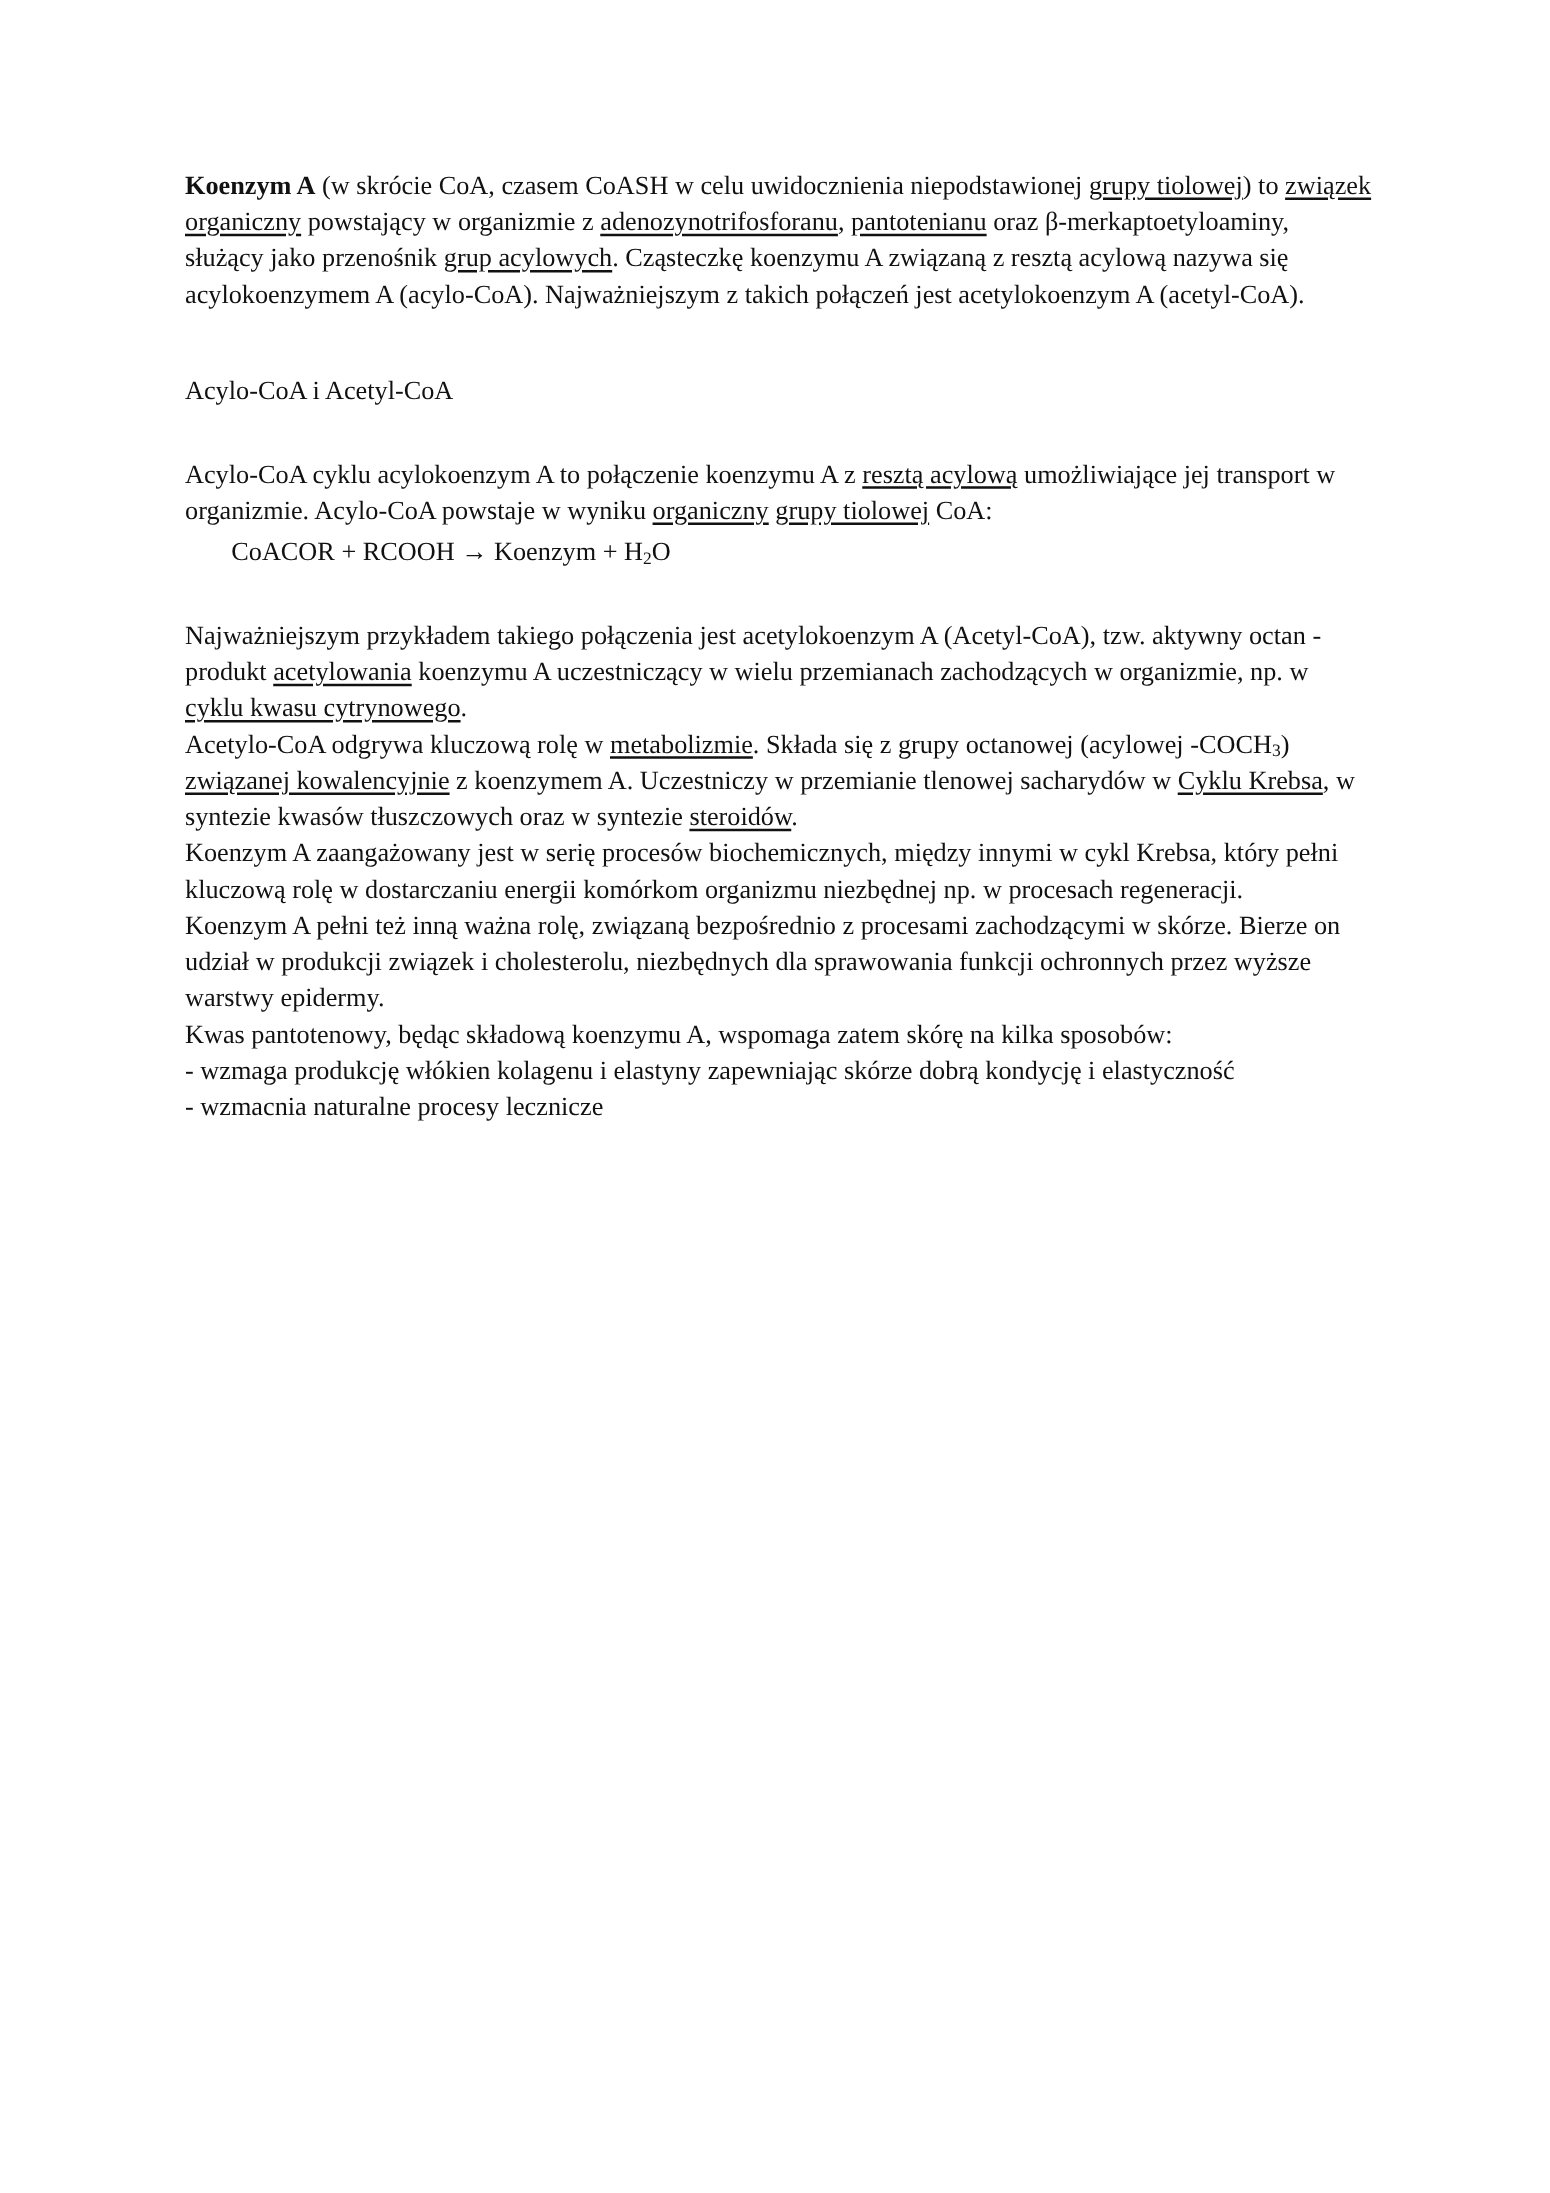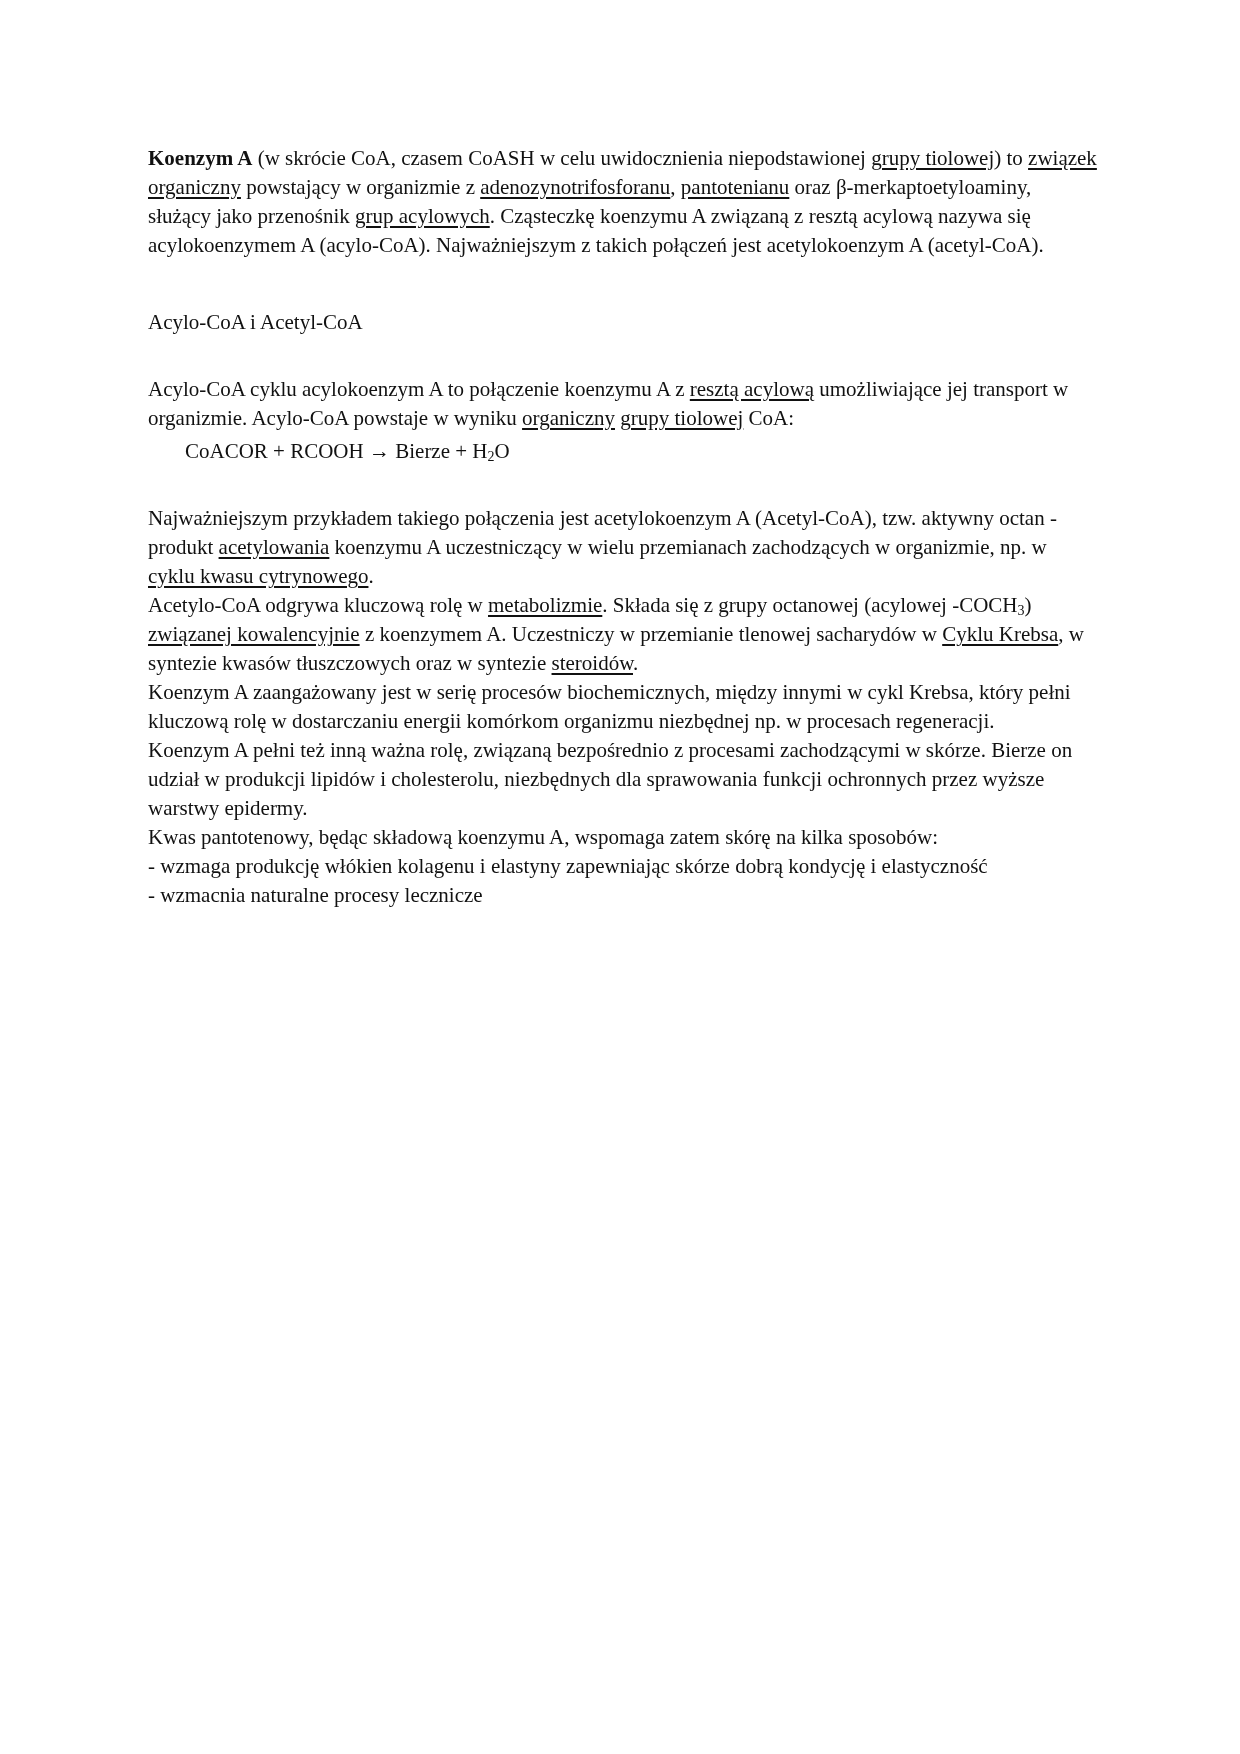--- a/index.html
+++ b/index.html
@@ -1,18 +1,18 @@
 <!DOCTYPE html>
 <html><head>
 <meta charset="utf-8">
 <style>
   html, body { margin: 0; padding: 0; background: #ffffff; }
   body { width: 1240px; height: 1754px; position: relative; overflow: hidden; }
   .page {
-    position: absolute; left: 148px; top: 144px; width: 950px;
+    position: absolute; left: 148px; top: 134px; width: 950px;
     font-family: "Liberation Serif", "DejaVu Serif", serif;
     font-size: 21px; line-height: 29px; color: #111;
   }
   p { margin: 0; }
   .u { text-decoration: underline; text-underline-offset: 3px; color: #111; }
   b { font-weight: bold; }
   .gap-lg { height: 48px; }
   .gap-md { height: 38px; }
   .eq { padding-left: 37px; margin-top: 4px; }
   sub { font-size: 14px; vertical-align: -3px; line-height: 0; }
@@ -24,26 +24,26 @@
 <div class="page">
 
   <p><b>Koenzym A</b><span> (w skrócie CoA, czasem CoASH w celu uwidocznienia niepodstawionej </span><a class="u">grupy tiolowej</a><span>) to </span><a class="u">związek organiczny</a><span> powstający w organizmie z </span><a class="u">adenozynotrifosforanu</a><span>, </span><a class="u">pantotenianu</a><span> oraz β-merkaptoetyloaminy, służący jako przenośnik </span><a class="u">grup acylowych</a><span>. Cząsteczkę koenzymu A związaną z resztą acylową nazywa się acylokoenzymem A (acylo-CoA). Najważniejszym z takich połączeń jest acetylokoenzym A (acetyl-CoA).</span></p>
 
   <div class="gap-lg"></div>
   <p>Acylo-CoA i Acetyl-CoA</p>
   <div class="gap-md"></div>
 
   <p><span>Acylo-CoA cyklu acylokoenzym A to połączenie koenzymu A z </span><a class="u">resztą acylową</a><span> umożliwiające jej transport w organizmie. Acylo-CoA powstaje w wyniku </span><a class="u">organiczny</a><span> </span><a class="u">grupy tiolowej</a><span> CoA:</span></p>
 
-  <p class="eq"><span>CoACOR + RCOOH</span> <span>→</span> <span>Bierze + H</span><sub>2</sub><span>O</span></p>
+  <p class="eq"><span>CoACOR + RCOOH</span> <span>→</span> <span>Koenzym + H</span><sub>2</sub><span>O</span></p>
 
   <div class="gap-eq"></div>
 
   <p><span>Najważniejszym przykładem takiego połączenia jest acetylokoenzym A (Acetyl-CoA), tzw. aktywny octan - produkt </span><a class="u">acetylowania</a><span> koenzymu A uczestniczący w wielu przemianach zachodzących w organizmie, np. w </span><a class="u">cyklu kwasu cytrynowego</a><span>.</span></p>
 
   <p><span>Acetylo-CoA odgrywa kluczową rolę w </span><a class="u">metabolizmie</a><span>. Składa się z grupy octanowej (acylowej -COCH</span><sub>3</sub><span>) </span><a class="u">związanej kowalencyjnie</a><span> z koenzymem A. Uczestniczy w przemianie tlenowej sacharydów w </span><a class="u">Cyklu Krebsa</a><span>, w syntezie kwasów tłuszczowych oraz w syntezie </span><a class="u">steroidów</a><span>.</span></p>
 
   <p>Koenzym A zaangażowany jest w serię procesów biochemicznych, między innymi w cykl Krebsa, który pełni kluczową rolę w dostarczaniu energii komórkom organizmu niezbędnej np. w procesach regeneracji.</p>
-  <p>Koenzym A pełni też inną ważna rolę, związaną bezpośrednio z procesami zachodzącymi w skórze. Bierze on udział w produkcji lipidów i cholesterolu, niezbędnych dla sprawowania funkcji ochronnych przez wyższe warstwy epidermy.</p>
+  <p>Koenzym A pełni też inną ważna rolę, związaną bezpośrednio z procesami zachodzącymi w skórze. Bierze on udział w produkcji związek i cholesterolu, niezbędnych dla sprawowania funkcji ochronnych przez wyższe warstwy epidermy.</p>
   <p>Kwas pantotenowy, będąc składową koenzymu A, wspomaga zatem skórę na kilka sposobów:</p>
   <p>- wzmaga produkcję włókien kolagenu i elastyny zapewniając skórze dobrą kondycję i elastyczność</p>
   <p>- wzmacnia naturalne procesy lecznicze</p>
 </div>
 
 </body></html>

